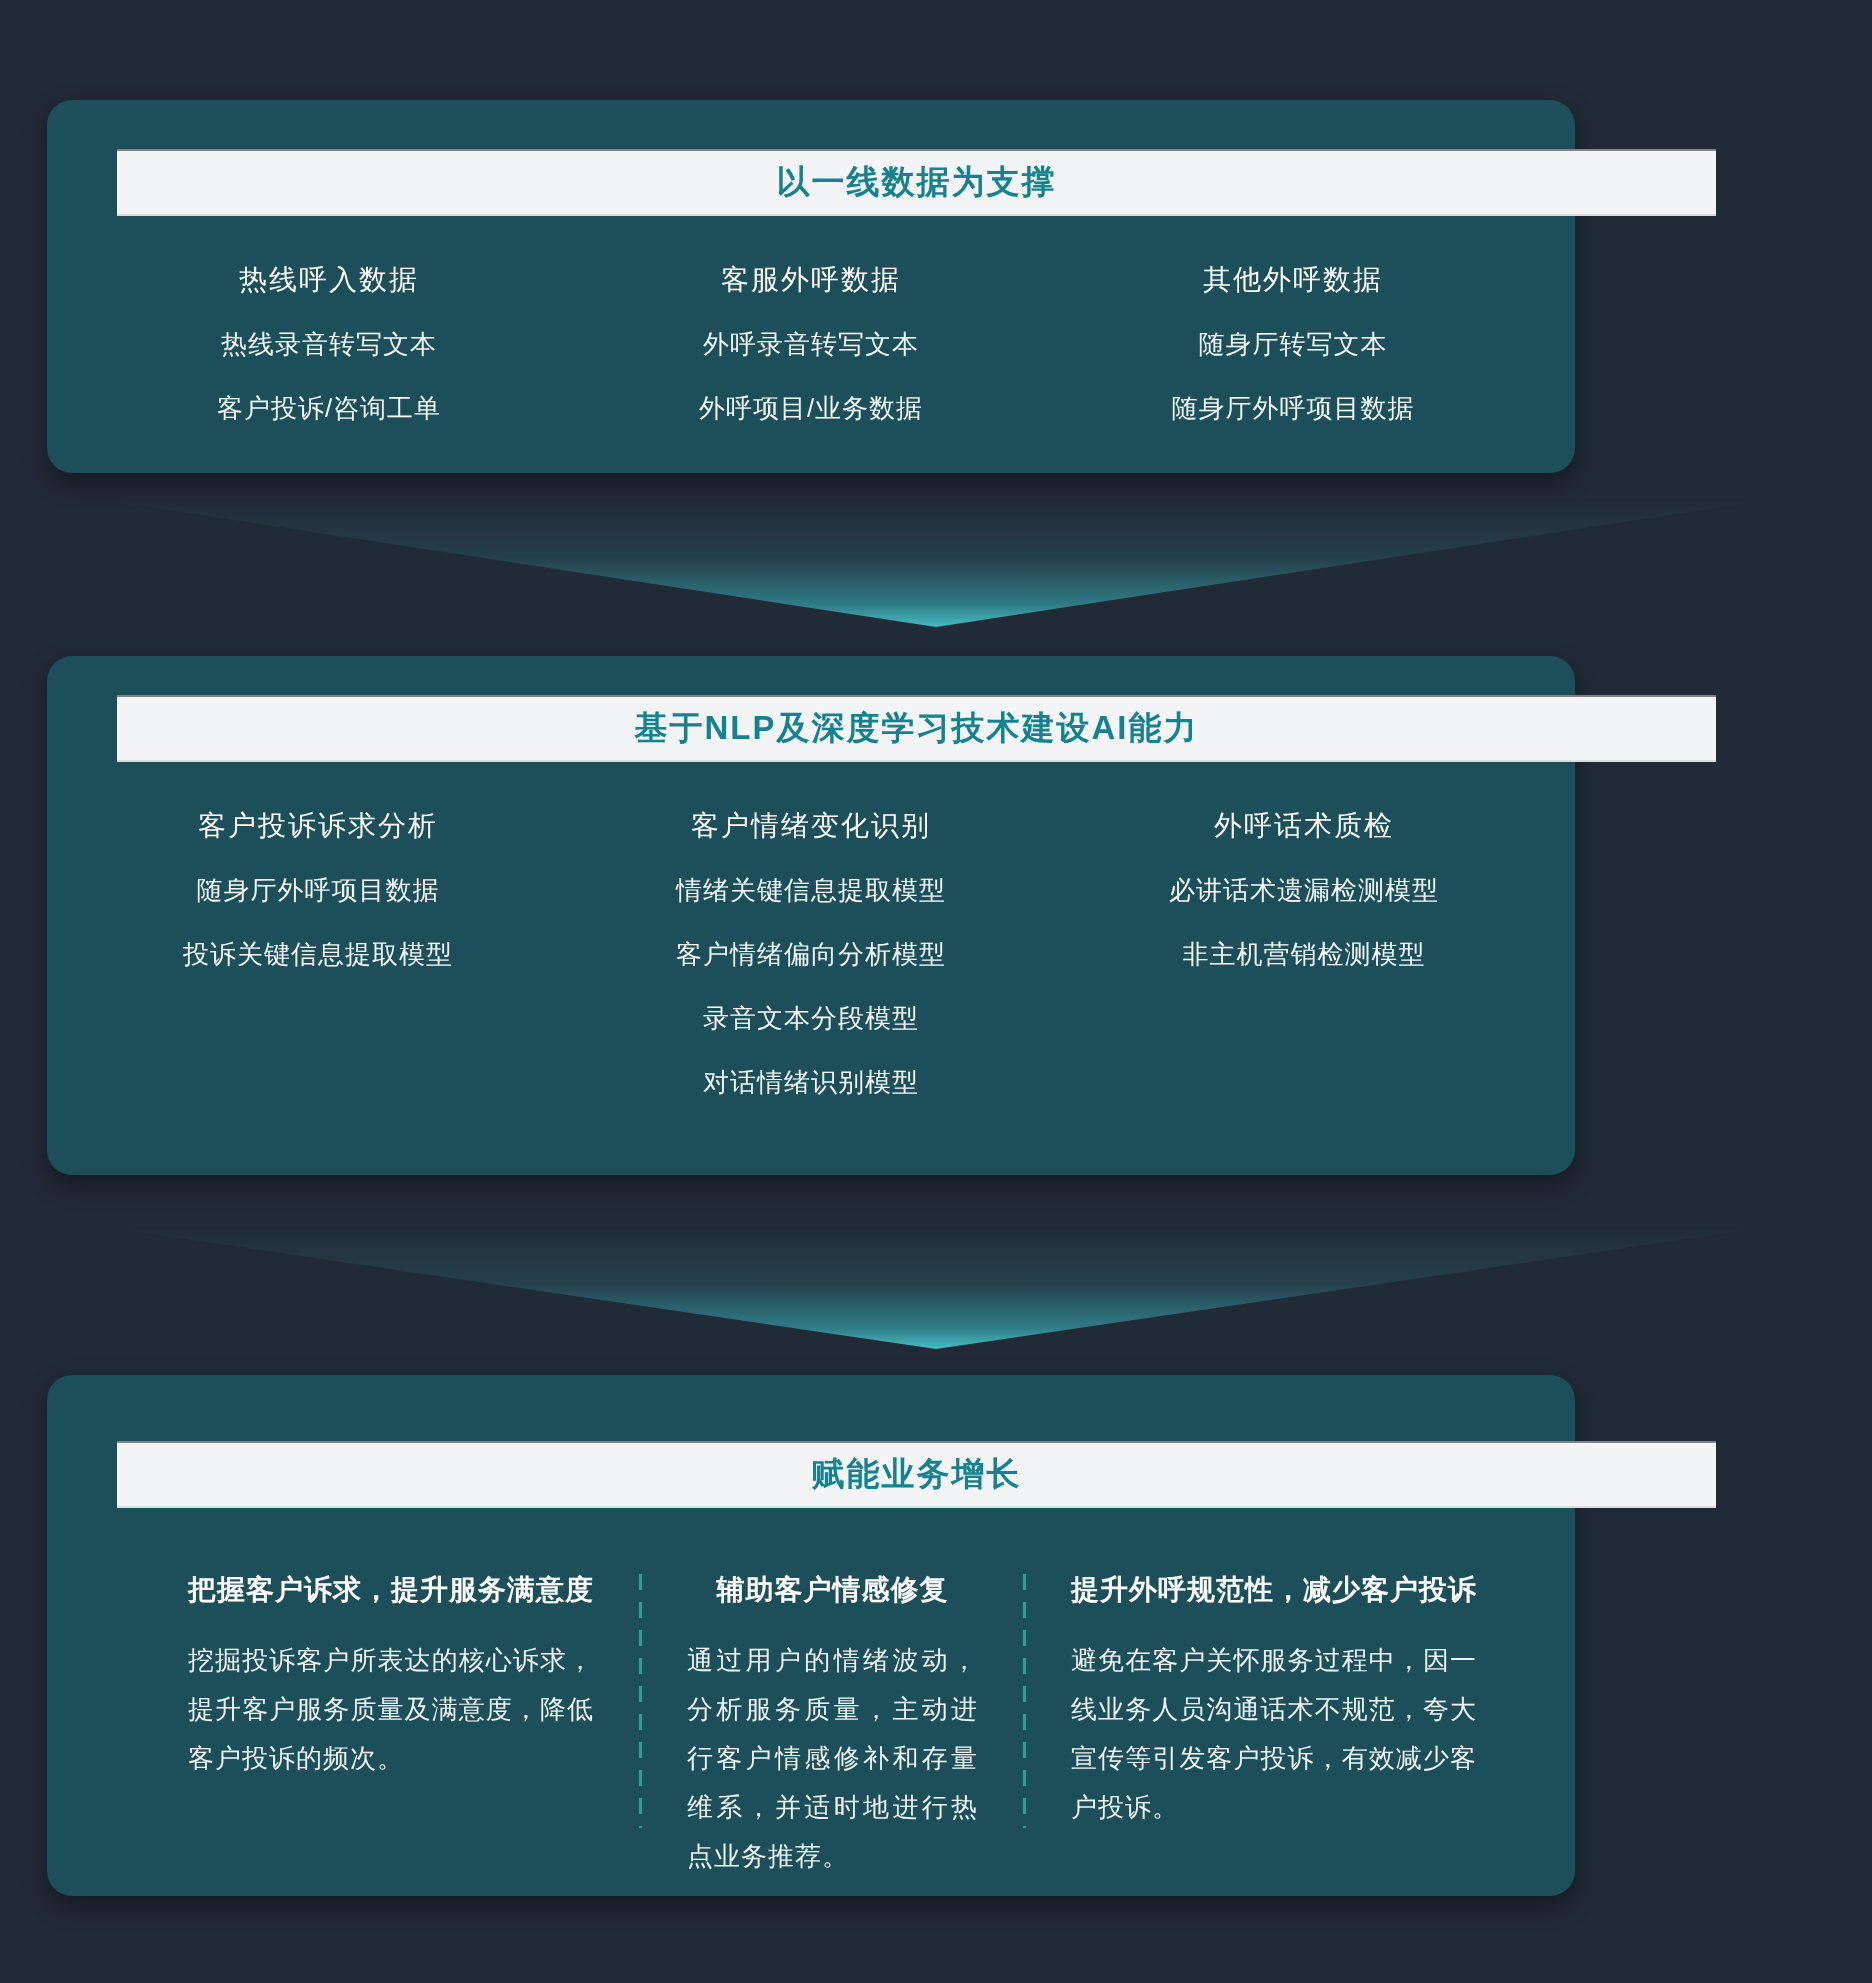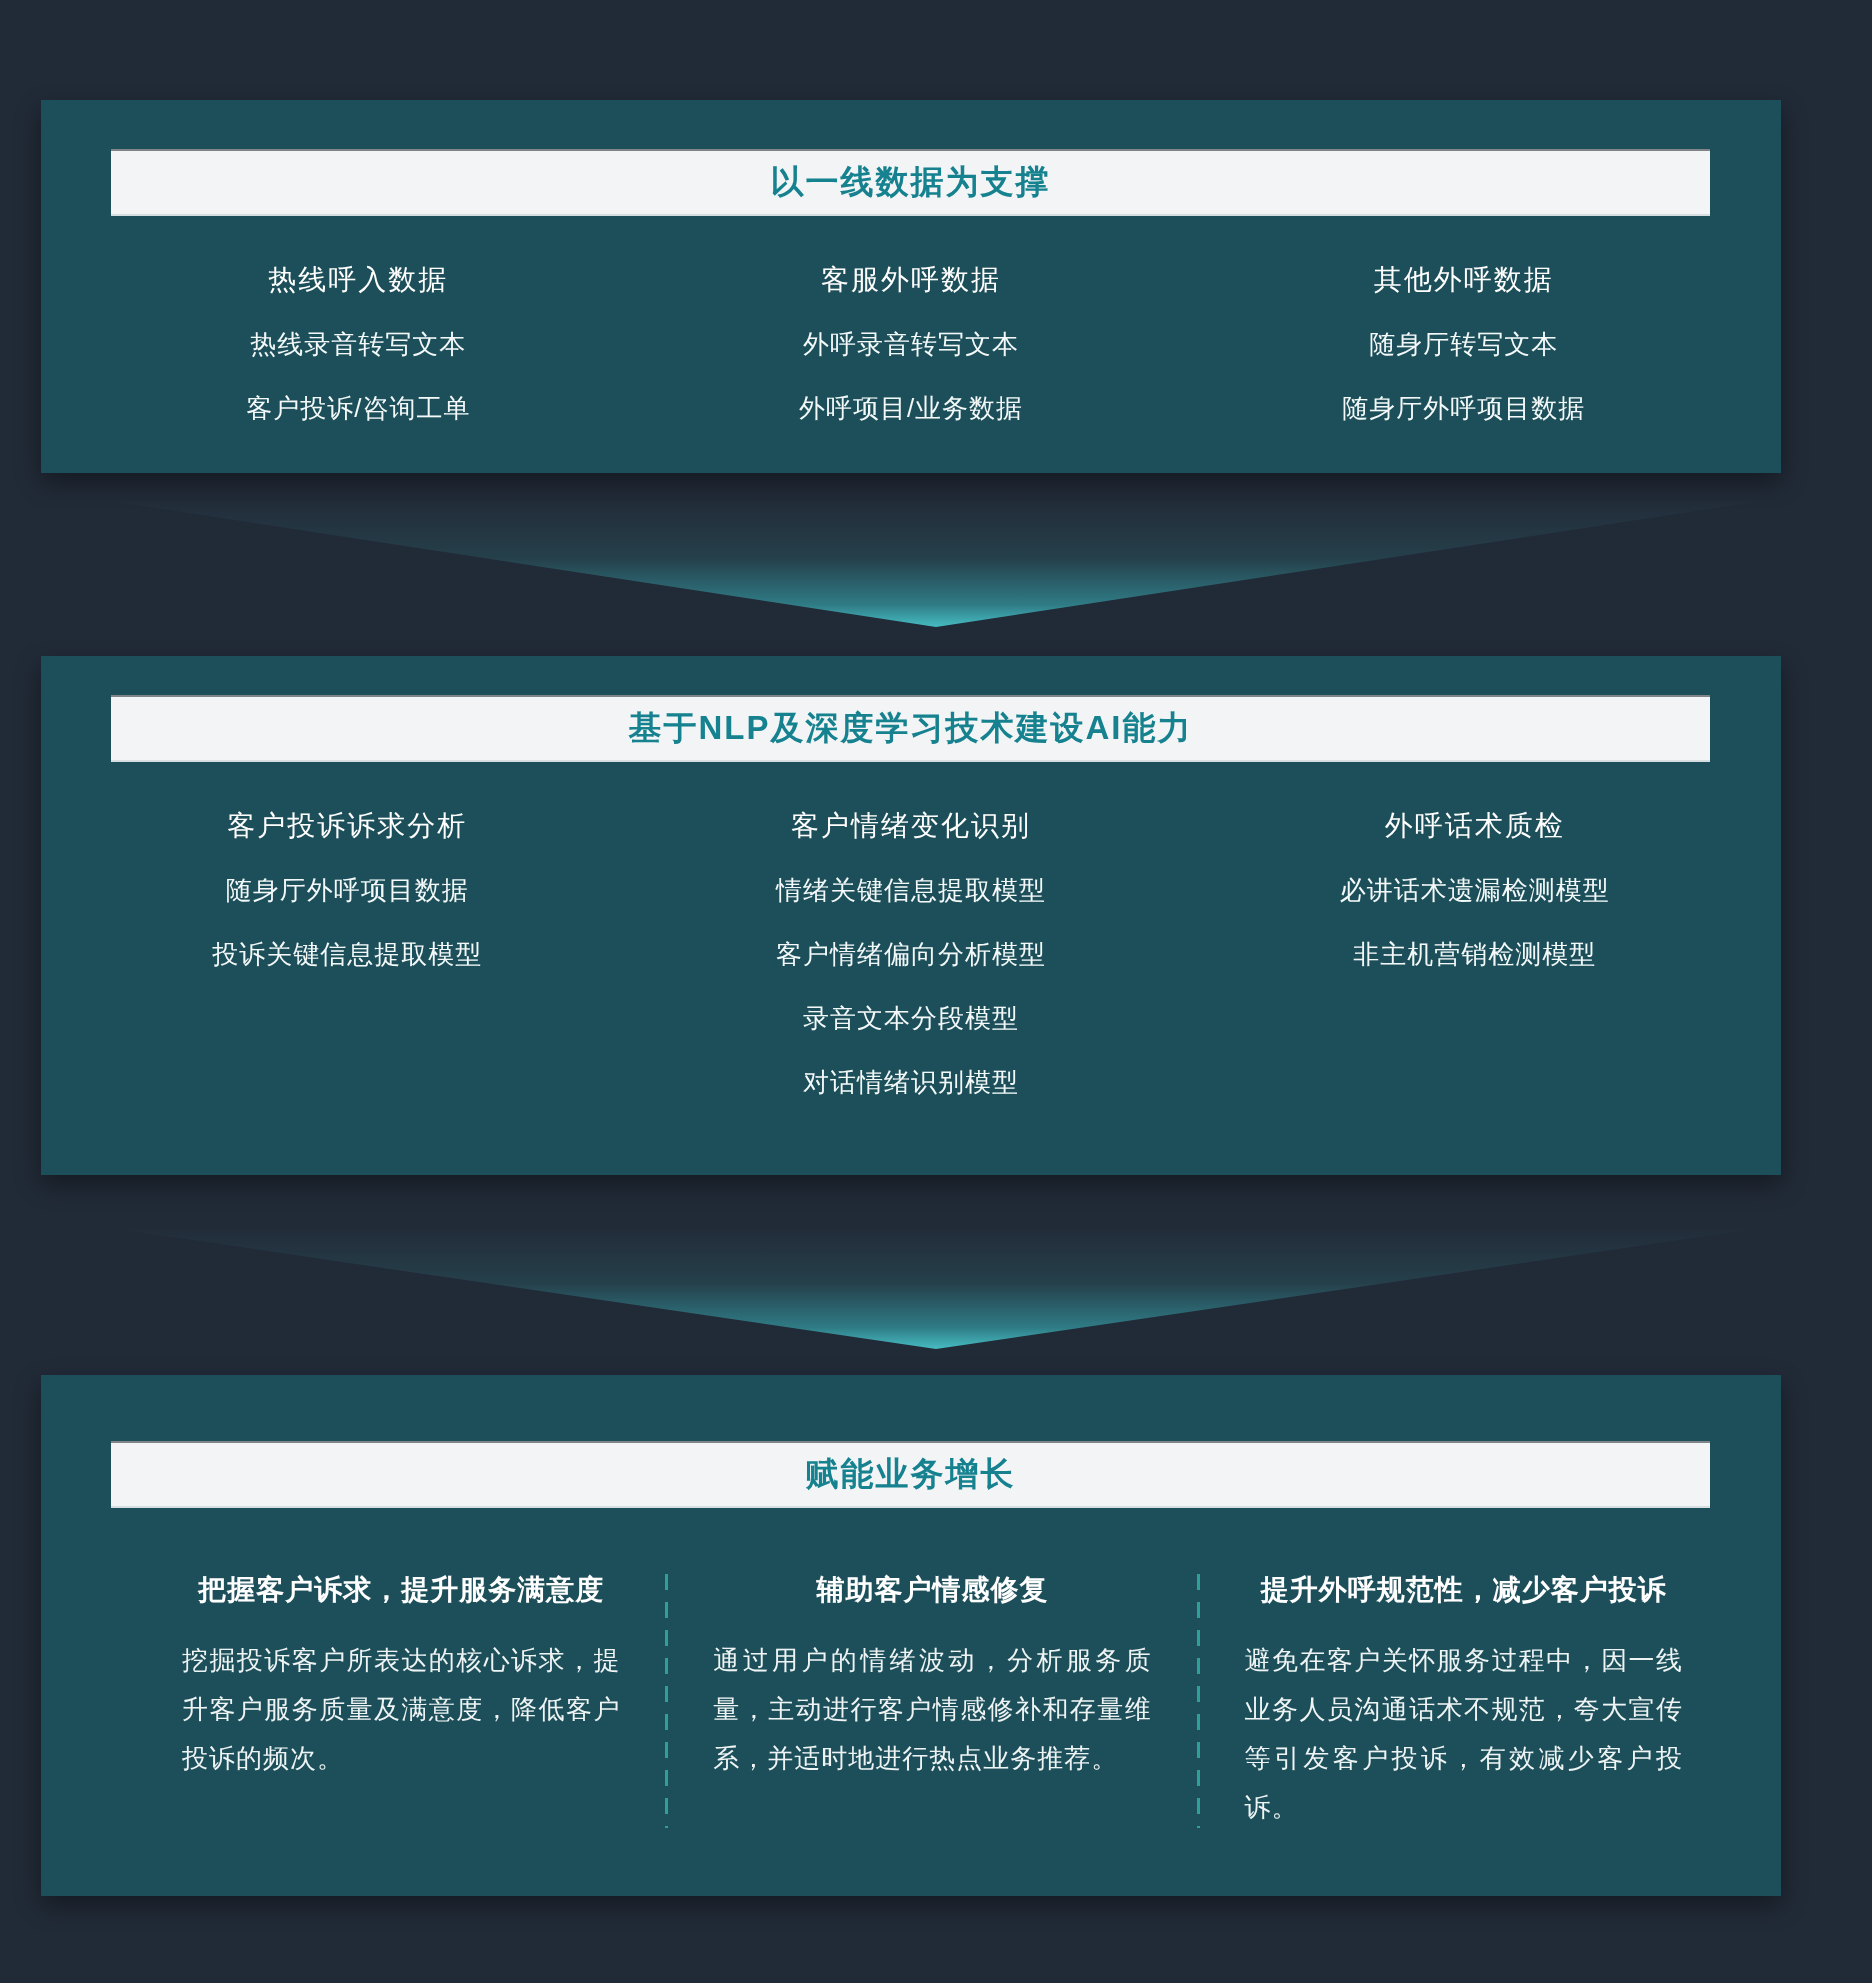--- a/index.html
+++ b/index.html
@@ -2,23 +2,24 @@
 <html><head>
 <meta charset="utf-8">
 <style>
   html,body{margin:0;padding:0;}
   body{
     width:1872px;height:1984px;position:relative;overflow:hidden;
     background:#212a37;
     font-family:"Liberation Sans","DejaVu Sans",sans-serif;
   }
   .panel{
-    position:absolute;left:41px;width:1740px;
+    position:absolute;left:47px;width:1528px;
     background:#1d4f5a;
     box-shadow:0 9.8px 23.4px rgba(0,0,0,.38);
+    border-radius:25px;
   }
   #panel-1{top:100px;height:373px;}
   #panel-2{top:656px;height:519px;}
   #panel-3{top:1375px;height:521px;}
 
   .title-bar{
     position:absolute;left:70px;width:1599px;height:67px;
     background:#f2f4f6;
     border-top:2.9px solid rgba(14,22,28,.5);
     border-bottom:2.9px solid rgba(150,170,182,.30);

